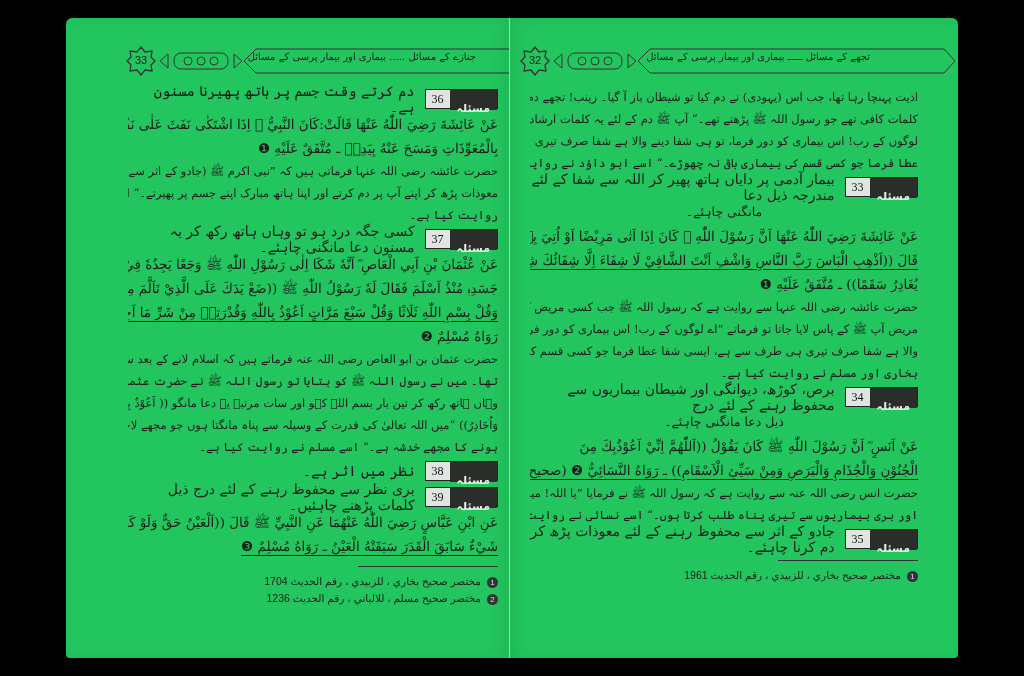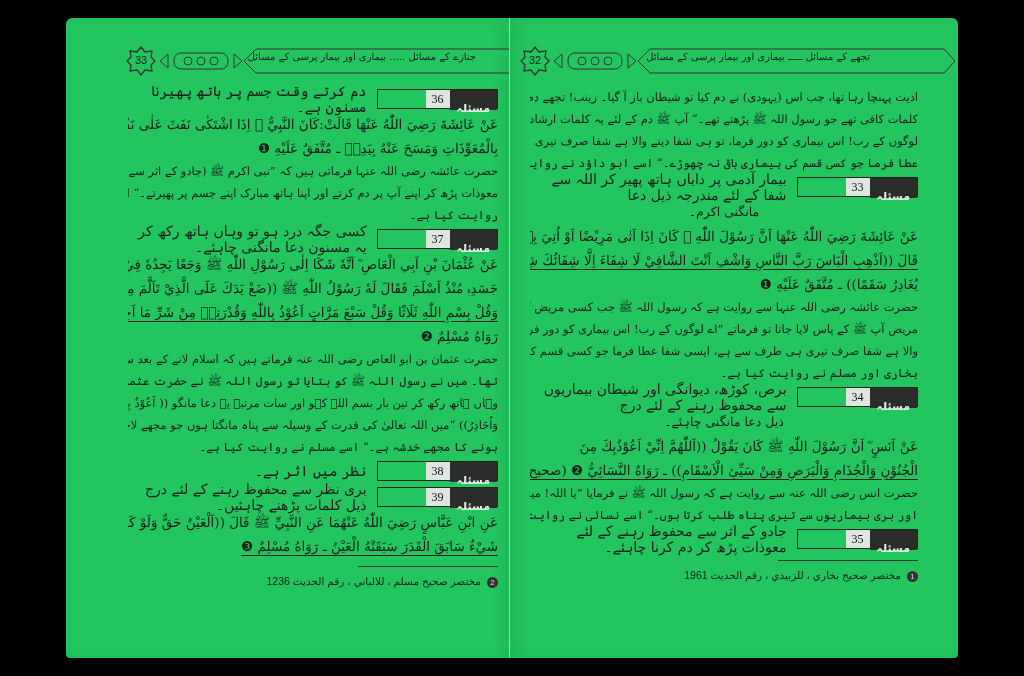--- a/index.html
+++ b/index.html
@@ -19,21 +19,21 @@
   .body{position:absolute;top:68px;left:62px;right:12px;direction:rtl;text-align:right;}
   .page.right .body{left:20px;right:40px;}
   .line{font-size:12.5px;line-height:24px;white-space:nowrap;overflow:hidden;font-family:"DejaVu Serif",serif;}
   .line.ar{font-size:13.5px;}
   .line.small{font-size:11.5px;line-height:22px;}
   .underline{text-decoration:underline;text-underline-offset:4px;}
   .center{text-align:center;}
   .masala{display:flex;align-items:center;gap:10px;height:26px;}
   .mbox{display:inline-flex;border:1.5px solid #222;height:18px;}
   .mlabel{background:#2b2d2b;color:#e8ece8;font-size:11px;padding:10px 7px;line-height:18px;font-weight:bold;}
-  .mnum{background:#dfe5e0;color:#111;font-size:12px;padding:0 6px;line-height:18px;font-family:"Liberation Serif",serif;direction:ltr;margin-left:48px;}
+  .mnum{background:#dfe5e0;color:#111;font-size:12px;padding:0 6px;line-height:18px;font-family:"Liberation Serif",serif;direction:ltr;}
   .mtitle{font-size:14px;font-family:"DejaVu Serif",serif;}
   .fn-rule{width:140px;height:1px;background:#333;margin:8px 0 6px auto;}
   .fn{font-size:10.5px;line-height:17px;font-family:"Liberation Sans",sans-serif;}
   .fn .bullet{display:inline-block;width:11px;height:11px;border-radius:50%;background:#333;color:#dde;font-size:8px;line-height:11px;text-align:center;margin-left:6px;vertical-align:middle;}
 </style>
 </head>
 <body>
 
 <div class="page left">
   <div class="header">
@@ -94,20 +94,21 @@
       <div class="masala">
         <span class="mbox">
           <span class="mlabel">مسئلہ</span>
           <span class="mnum">39</span>
         </span>
         <span class="mtitle">بری نظر سے محفوظ رہنے کے لئے درج ذیل کلمات پڑھنے چاہئیں۔</span>
       </div>
       <div class="line ar">عَنِ ابْنِ عَبَّاسٍ رَضِيَ اللّٰهُ عَنْهُمَا عَنِ النَّبِيِّ ﷺ قَالَ ((اَلْعَيْنُ حَقٌّ وَلَوْ كَانَ</div>
       <div class="line ar underline">شَيْءٌ سَابَقَ الْقَدَرَ سَبَقَتْهُ الْعَيْنُ ـ رَوَاهُ مُسْلِمٌ ❸</div>
       <div class="fn-rule"></div>
+      <div class="fn"><span class="bullet">1</span><span>مختصر صحيح بخاري ، للزبيدي ، رقم الحديث 1704</span></div>
       <div class="fn"><span class="bullet">2</span><span>مختصر صحيح مسلم ، للالباني ، رقم الحديث 1236</span></div>
     </div>
 </div>
 
 <div class="spine"></div>
 
 <div class="page right">
   <div class="header">
     <div class="pnum">
       <svg width="30" height="30" viewBox="0 0 30 30">
@@ -132,21 +133,21 @@
       <div class="line small">کلمات کافی تھے جو رسول اللہ ﷺ پڑھتے تھے۔“ آپ ﷺ دم کے لئے یہ کلمات ارشاد فرماتے ”اے</div>
       <div class="line small">لوگوں کے رب! اس بیماری کو دور فرما، تو ہی شفا دینے والا ہے شفا صرف تیری ہی طرف سے ہے، ایسی شفا</div>
       <div class="line small">عطا فرما جو کسی قسم کی بیماری باقی نہ چھوڑے۔“ اسے ابو داؤد نے روایت کیا ہے۔</div>
       <div class="masala">
         <span class="mbox">
           <span class="mlabel">مسئلہ</span>
           <span class="mnum">33</span>
         </span>
         <span class="mtitle">بیمار آدمی پر دایاں ہاتھ پھیر کر اللہ سے شفا کے لئے مندرجہ ذیل دعا</span>
       </div>
-      <div class="line center">مانگنی اکرم۔</div>
+      <div class="line center">مانگنی چاہئے۔</div>
       <div class="line ar">عَنْ عَائِشَةَ رَضِيَ اللّٰهُ عَنْهَا اَنَّ رَسُوْلَ اللّٰهِ ﷺ كَانَ اِذَا اَتٰى مَرِيْضًا اَوْ اُتِيَ بِهٖ</div>
       <div class="line ar underline">قَالَ ((اَذْهِبِ الْبَاسَ رَبَّ النَّاسِ وَاشْفِ اَنْتَ الشَّافِيْ لَا شِفَاءَ اِلَّا شِفَائُكَ شِفَاءً لَا</div>
       <div class="line ar">يُغَادِرُ سَقَمًا)) ـ مُتَّفَقٌ عَلَيْهِ ❶</div>
       <div class="line small">حضرت عائشہ رضی اللہ عنہا سے روایت ہے کہ رسول اللہ ﷺ جب کسی مریض کے پاس جاتے یا کوئی</div>
       <div class="line small">مریض آپ ﷺ کے پاس لایا جاتا تو فرماتے ”اے لوگوں کے رب! اس بیماری کو دور فرما، تو ہی شفا دینے</div>
       <div class="line small">والا ہے شفا صرف تیری ہی طرف سے ہے، ایسی شفا عطا فرما جو کسی قسم کی بیماری باقی نہ چھوڑے۔“ اسے</div>
       <div class="line small">بخاری اور مسلم نے روایت کیا ہے۔</div>
       <div class="masala">
         <span class="mbox">
           <span class="mlabel">مسئلہ</span>

